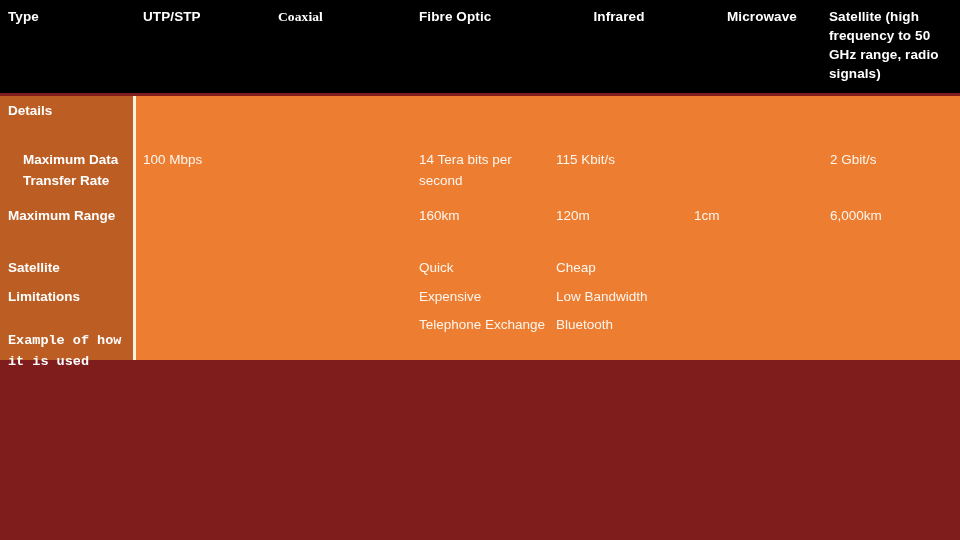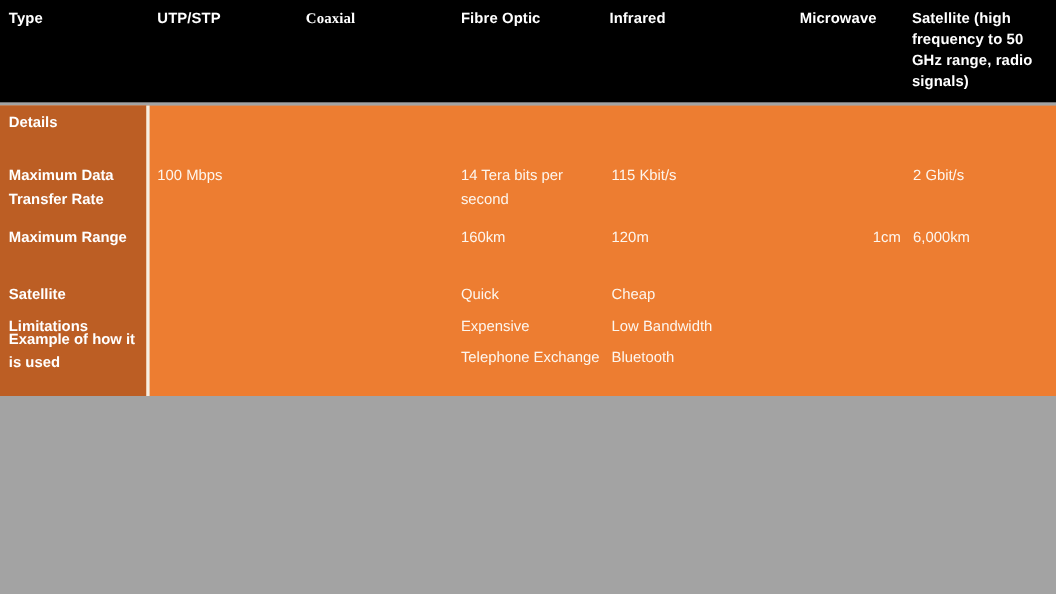--- a/index.html
+++ b/index.html
@@ -12,21 +12,21 @@
     height: 540px;
     overflow: hidden;
     font-family: "Liberation Sans", sans-serif;
     -webkit-font-smoothing: antialiased;
   }
 
   #slide {
     position: relative;
     width: 960px;
     height: 540px;
-    background: #a3a3a3;
+    background: #7f1d1d;
   }
 
   
   .header-band {
     position: absolute;
     left: 0;
     top: 0;
     width: 960px;
     height: 93px;
     background: #000000;
@@ -79,50 +79,50 @@
 
   .cell {
     position: absolute;
     color: #FDF6EE;
     font-size: 13.5px;
     font-weight: normal;
     line-height: 21px;
   }
   .cell.w-fibre { width: 130px; }
   .cell.w-infra { width: 130px; }
-  .cell.w-micro { width: 125px; text-align: right; }
+  .cell.w-micro { width: 125px; }
   .cell.w-sat   { width: 125px; }
   .cell.w-utp   { width: 130px; }
 </style>
 </head>
 <body>
 
 <div id="slide">
 
   <div class="header-band">
     <div class="hcell" style="left:8px;   width:130px;">Type</div>
     <div class="hcell" style="left:143px; width:130px;">UTP/STP</div>
     <div class="hcell" style="left:278px; width:135px;font-family:Liberation Serif, serif;">Coaxial</div>
     <div class="hcell" style="left:419px; width:130px;">Fibre Optic</div>
-    <div class="hcell" style="left:554px; width:130px;">Infrared</div>
+    <div class="hcell" style="left:554px; width:130px;text-align:center;">Infrared</div>
     <div class="hcell" style="left:694px; width:125px;padding-left:33px;">Microwave</div>
     <div class="hcell" style="left:829px; width:122px;">Satellite (high frequency to 50 GHz range, radio signals)</div>
   </div>
 
   <div class="body-band">
 
     <div class="left-col"></div>
     <div class="col-divider"></div>
 
     <div class="rowlabel" style="top:4px;">Details</div>
-    <div class="rowlabel" style="top:53px;">Maximum Data Transfer Rate</div>
+    <div class="rowlabel" style="top:53px;margin-left:15px;">Maximum Data Transfer Rate</div>
     <div class="rowlabel" style="top:109px;">Maximum Range</div>
     <div class="rowlabel" style="top:161px;">Satellite</div>
     <div class="rowlabel" style="top:190px;">Limitations</div>
-    <div class="rowlabel" style="top:202px;">Example of how it is used</div>
+    <div class="rowlabel" style="top:234px;font-family:Liberation Mono, monospace;">Example of how it is used</div>
 
     <div class="cell w-utp" style="left:143px; top:53px;">100 Mbps</div>
     <div class="cell w-utp" style="left:278px; top:53px;"></div>
     <div class="cell w-fibre" style="left:419px; top:53px;">14 Tera bits per second</div>
     <div class="cell w-infra" style="left:556px; top:53px;">115 Kbit/s</div>
     <div class="cell w-micro" style="left:694px; top:53px;"></div>
     <div class="cell w-sat" style="left:830px; top:53px;">2 Gbit/s</div>
 
     <div class="cell w-utp" style="left:143px; top:109px;"></div>
     <div class="cell w-utp" style="left:278px; top:109px;"></div>

